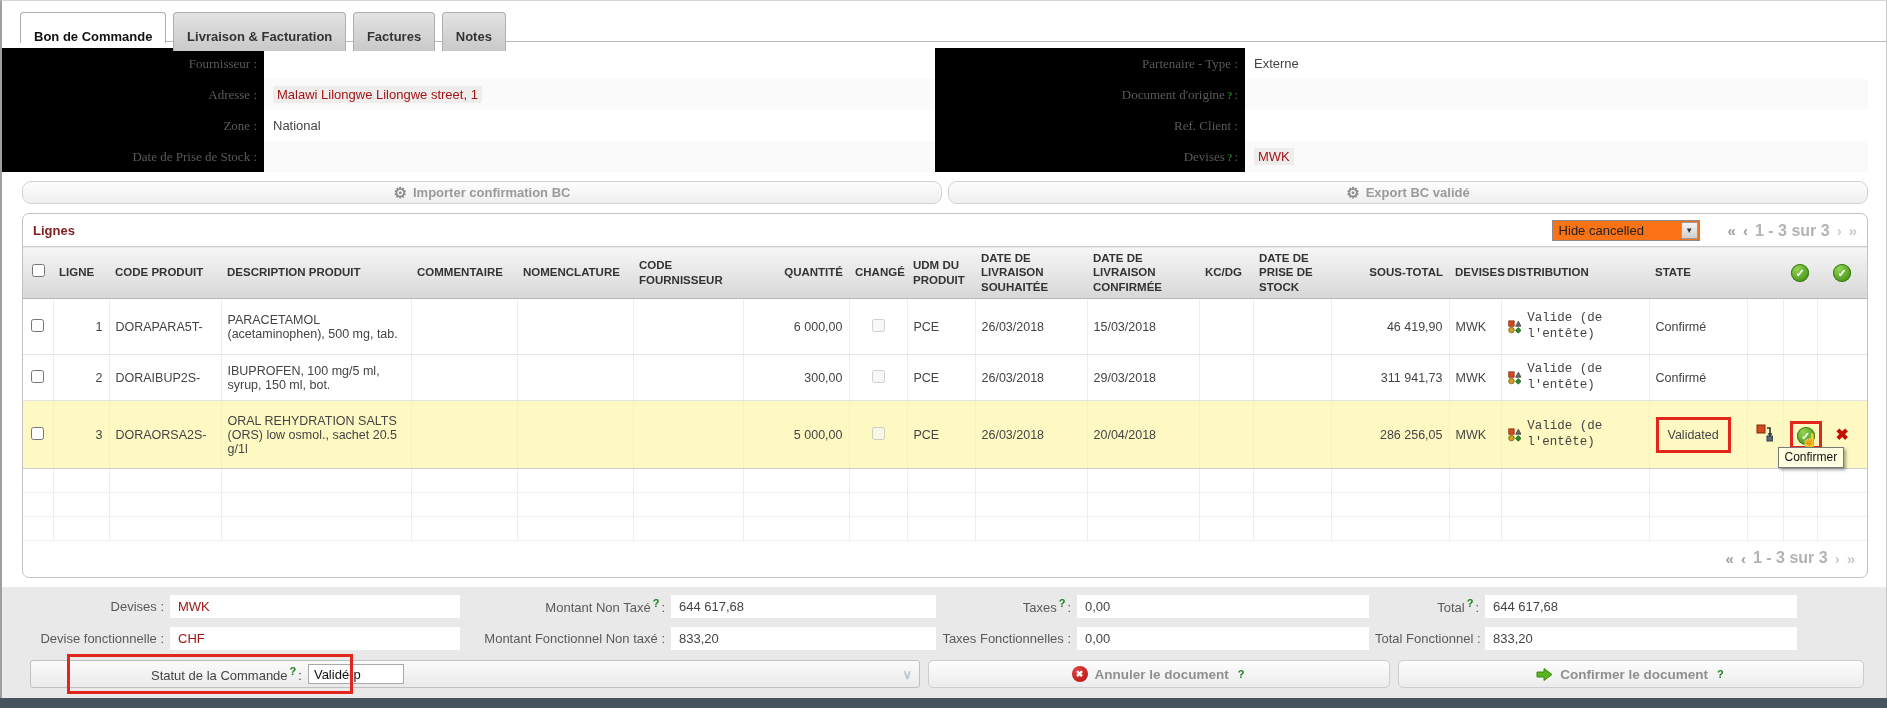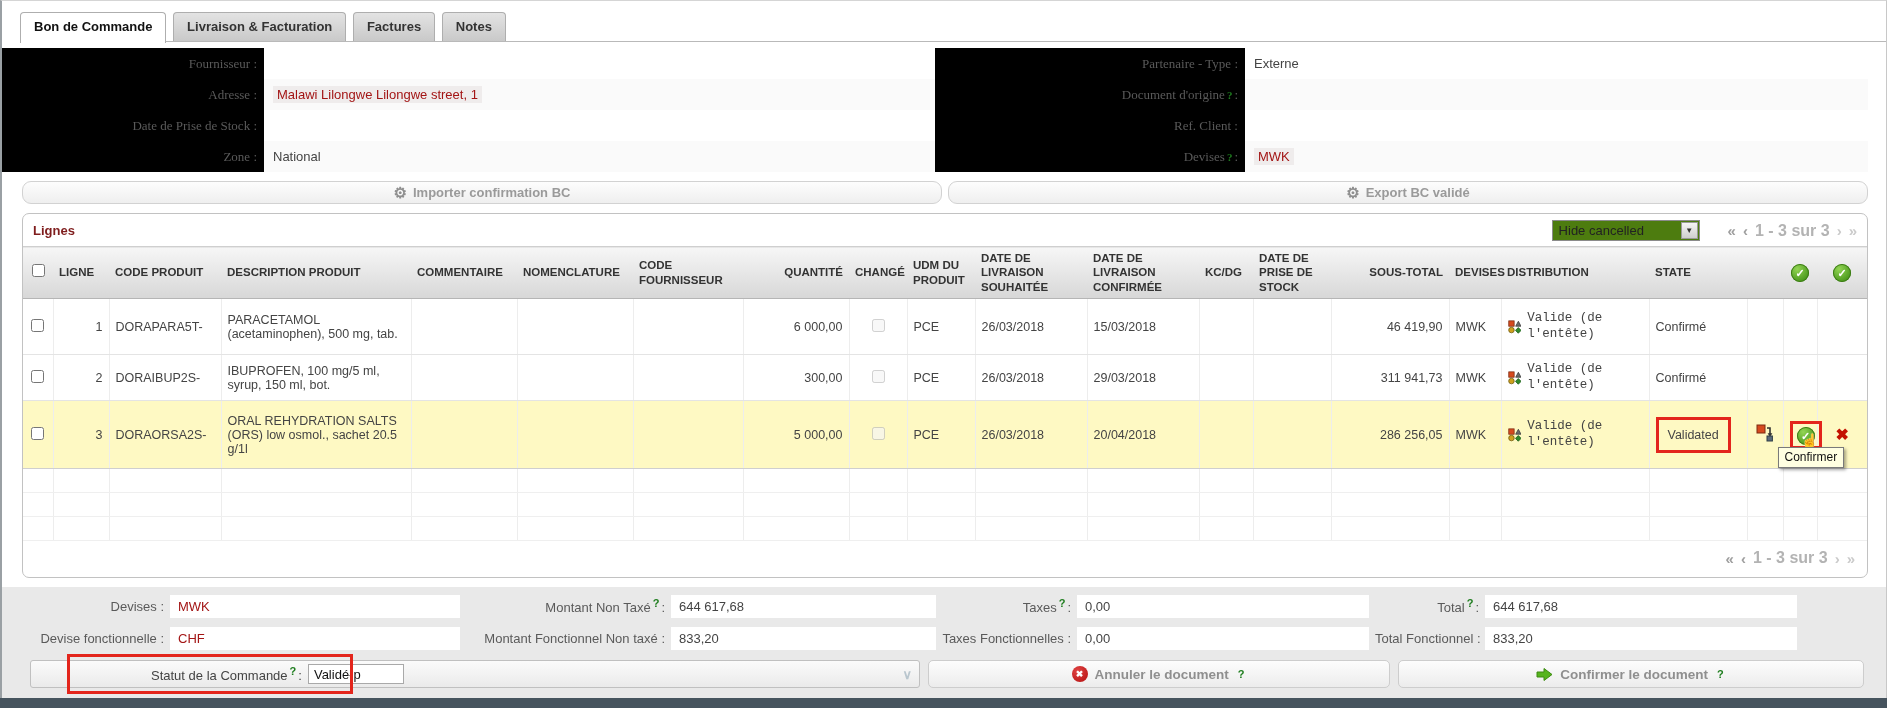--- a/index.html
+++ b/index.html
@@ -11,21 +11,21 @@
   }
   .outer-frame {
     position:absolute; inset:0;
     border-top:1px solid #d5d5d5; border-left:2px solid #9aa0a4; border-right:1px solid #c8c8c8;
   }
   .page { position:absolute; left:2px; top:2px; right:1px; bottom:0; }
 
   
   .tabbar { margin:9px 0 0 18px; border-bottom:1px solid #b9b9b9; height:31px; position:relative; }
   .tab {
-    display:inline-block; padding:6px 13px 7px; margin-right:3px; font-weight:bold; font-size:13px;
+    display:inline-block; padding:16px 13px 7px; margin-right:3px; font-weight:bold; font-size:13px;
     color:#333; background:linear-gradient(#e3e3e3,#c9c9c9); border:1px solid #aeaeae; border-bottom:none;
     border-radius:4px 4px 0 0; cursor:pointer; position:relative; top:1px;
   }
   .tab.active { background:#fff; color:#111; height:31px; z-index:2; }
 
   
   .form-area { display:flex; padding:6px 18px 4px 0; }
   .form-col { width:50%; }
   .frow { display:flex; align-items:center; height:31px; }
   .frow:nth-child(even) .fvalue-zone { background:#fafafa; }
@@ -51,21 +51,21 @@
 
   
   .panel {
     margin:9px 18px 0 20px; border:1px solid #c2c2c2; border-radius:7px; background:#fff;
     position:relative;
   }
   .panel-head { display:flex; align-items:center; justify-content:space-between; padding:6px 10px 5px; }
   .panel-title { font-weight:bold; color:#7f1d1d; font-size:13px; }
   .panel-controls { display:flex; align-items:center; gap:28px; }
   .fselect {
-    width:148px; height:21px; border:1px solid #8b8b8b; background:#4d7c0f; display:flex; align-items:center;
+    width:148px; height:21px; border:1px solid #8b8b8b; background:#f97316; display:flex; align-items:center;
     justify-content:space-between; padding-left:6px; font-size:13px; color:#222; cursor:pointer;
   }
   .selbtn {
     width:17px; height:17px; margin-right:1px; background:linear-gradient(#f4f4f4,#cfcfcf);
     border:1px solid #9a9a9a; font-size:8px; color:#333; display:flex; align-items:center; justify-content:center;
   }
   .pager { display:flex; align-items:center; gap:7px; font-weight:bold; }
   .pg-arrow { color:#9f9f9f; font-size:15px; cursor:pointer; line-height:1; }
   .pg-arrow.lite { color:#cbcbcb; }
   .pg-text { color:#b3b3b3; font-size:16px; }
@@ -160,29 +160,29 @@
       <div class="frow">
         <span class="flabel">Fournisseur :</span>
       </div>
       <div class="frow">
         <span class="flabel">Adresse :</span>
         <span class="fvalue-zone">
             <span class="redval">Malawi Lilongwe Lilongwe street, 1</span>
           </span>
       </div>
       <div class="frow">
+        <span class="flabel">Zone :</span>
+        <span class="fvalue-zone">
+            <span>National</span>
+          </span>
+      </div>
+      <div class="frow">
         <span class="flabel">Date de Prise de Stock :</span>
         <span class="fvalue-zone">
             <span></span>
-          </span>
-      </div>
-      <div class="frow">
-        <span class="flabel">Zone :</span>
-        <span class="fvalue-zone">
-            <span>National</span>
           </span>
       </div>
     </div>
     <div class="form-col right">
       <div class="frow">
         <span class="flabel">Partenaire - Type :</span>
         <span class="fvalue-zone">
             <span>Externe</span>
           </span>
       </div>

